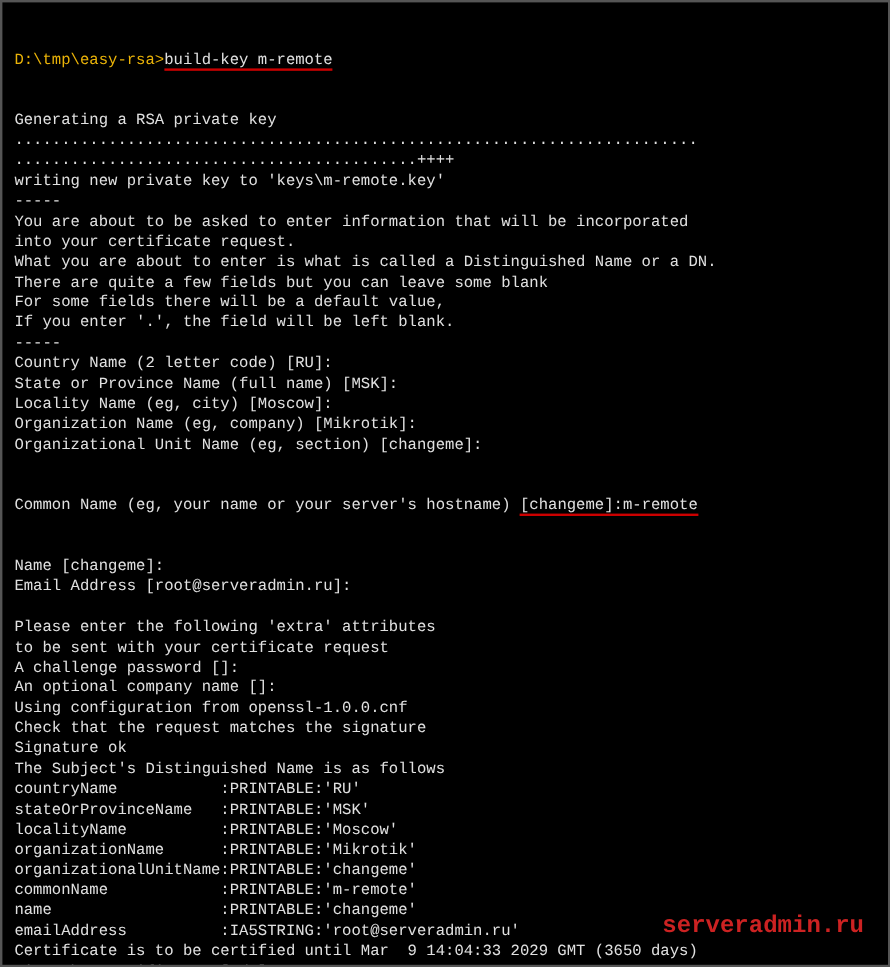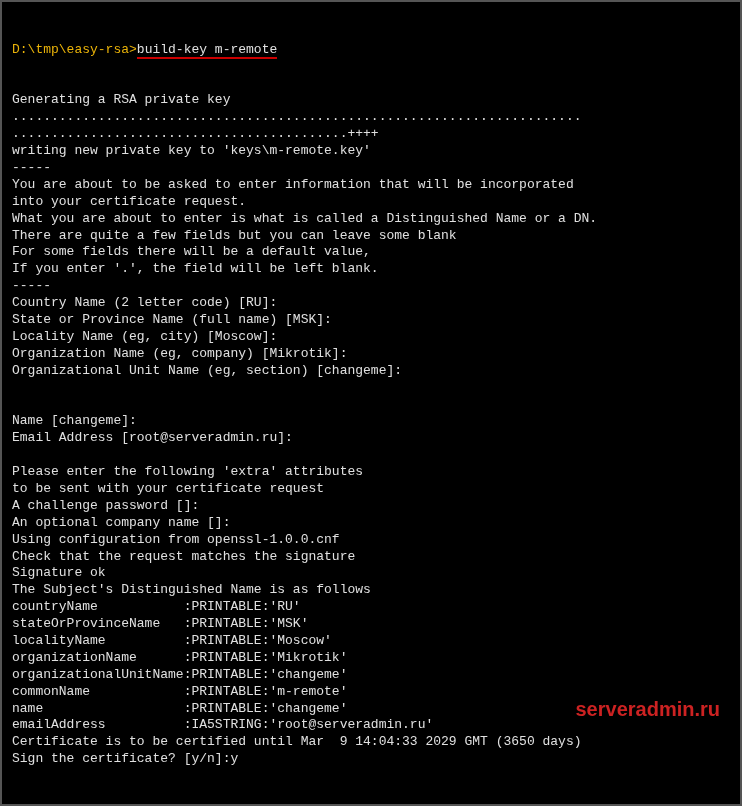--- a/index.html
+++ b/index.html
@@ -30,32 +30,33 @@
     }
     .prompt-path {
       color: #eab308;
     }
     .underline-red {
       border-bottom: 2px solid #cc0000;
     }
     .watermark {
       position: absolute;
       right: 20px;
-      top: 694px;
+      top: 758px;
       color: #cc2222;
       font-size: 20px;
       font-weight: bold;
-      font-family: Liberation Sans, sans-serif;
+      font-family: Liberation Mono, monospace;
       letter-spacing: 0px;
       pointer-events: none;
     }
   </style>
 </head>
 <body>
 
 <div class="terminal">
   <span class="line"><span class="prompt-path">D:\tmp\easy-rsa&gt;</span><span class="underline-red">build-key m-remote</span></span>
   <div id="block1"><span class="line">Generating a RSA private key</span><span class="line">.........................................................................</span><span class="line">...........................................++++</span><span class="line">writing new private key to 'keys\m-remote.key'</span><span class="line">-----</span><span class="line">You are about to be asked to enter information that will be incorporated</span><span class="line">into your certificate request.</span><span class="line">What you are about to enter is what is called a Distinguished Name or a DN.</span><span class="line">There are quite a few fields but you can leave some blank</span><span class="line">For some fields there will be a default value,</span><span class="line">If you enter '.', the field will be left blank.</span><span class="line">-----</span><span class="line">Country Name (2 letter code) [RU]:</span><span class="line">State or Province Name (full name) [MSK]:</span><span class="line">Locality Name (eg, city) [Moscow]:</span><span class="line">Organization Name (eg, company) [Mikrotik]:</span><span class="line">Organizational Unit Name (eg, section) [changeme]:</span></div>
+  <span class="line"><span>Common Name (eg, your name or your server's hostname) </span><span class="underline-red">[changeme]:m-remote</span></span>
   <div id="block2"><span class="line">Name [changeme]:</span><span class="line">Email Address [root@serveradmin.ru]:</span><span class="line">&nbsp;</span><span class="line">Please enter the following 'extra' attributes</span><span class="line">to be sent with your certificate request</span><span class="line">A challenge password []:</span><span class="line">An optional company name []:</span><span class="line">Using configuration from openssl-1.0.0.cnf</span><span class="line">Check that the request matches the signature</span><span class="line">Signature ok</span><span class="line">The Subject's Distinguished Name is as follows</span><span class="line">countryName           :PRINTABLE:'RU'</span><span class="line">stateOrProvinceName   :PRINTABLE:'MSK'</span><span class="line">localityName          :PRINTABLE:'Moscow'</span><span class="line">organizationName      :PRINTABLE:'Mikrotik'</span><span class="line">organizationalUnitName:PRINTABLE:'changeme'</span><span class="line">commonName            :PRINTABLE:'m-remote'</span><span class="line">name                  :PRINTABLE:'changeme'</span><span class="line">emailAddress          :IA5STRING:'root@serveradmin.ru'</span><span class="line">Certificate is to be certified until Mar  9 14:04:33 2029 GMT (3650 days)</span><span class="line">Sign the certificate? [y/n]:y</span></div>
   
 </div>
 
 <div class="watermark">serveradmin.ru</div>
 
 </body></html>

